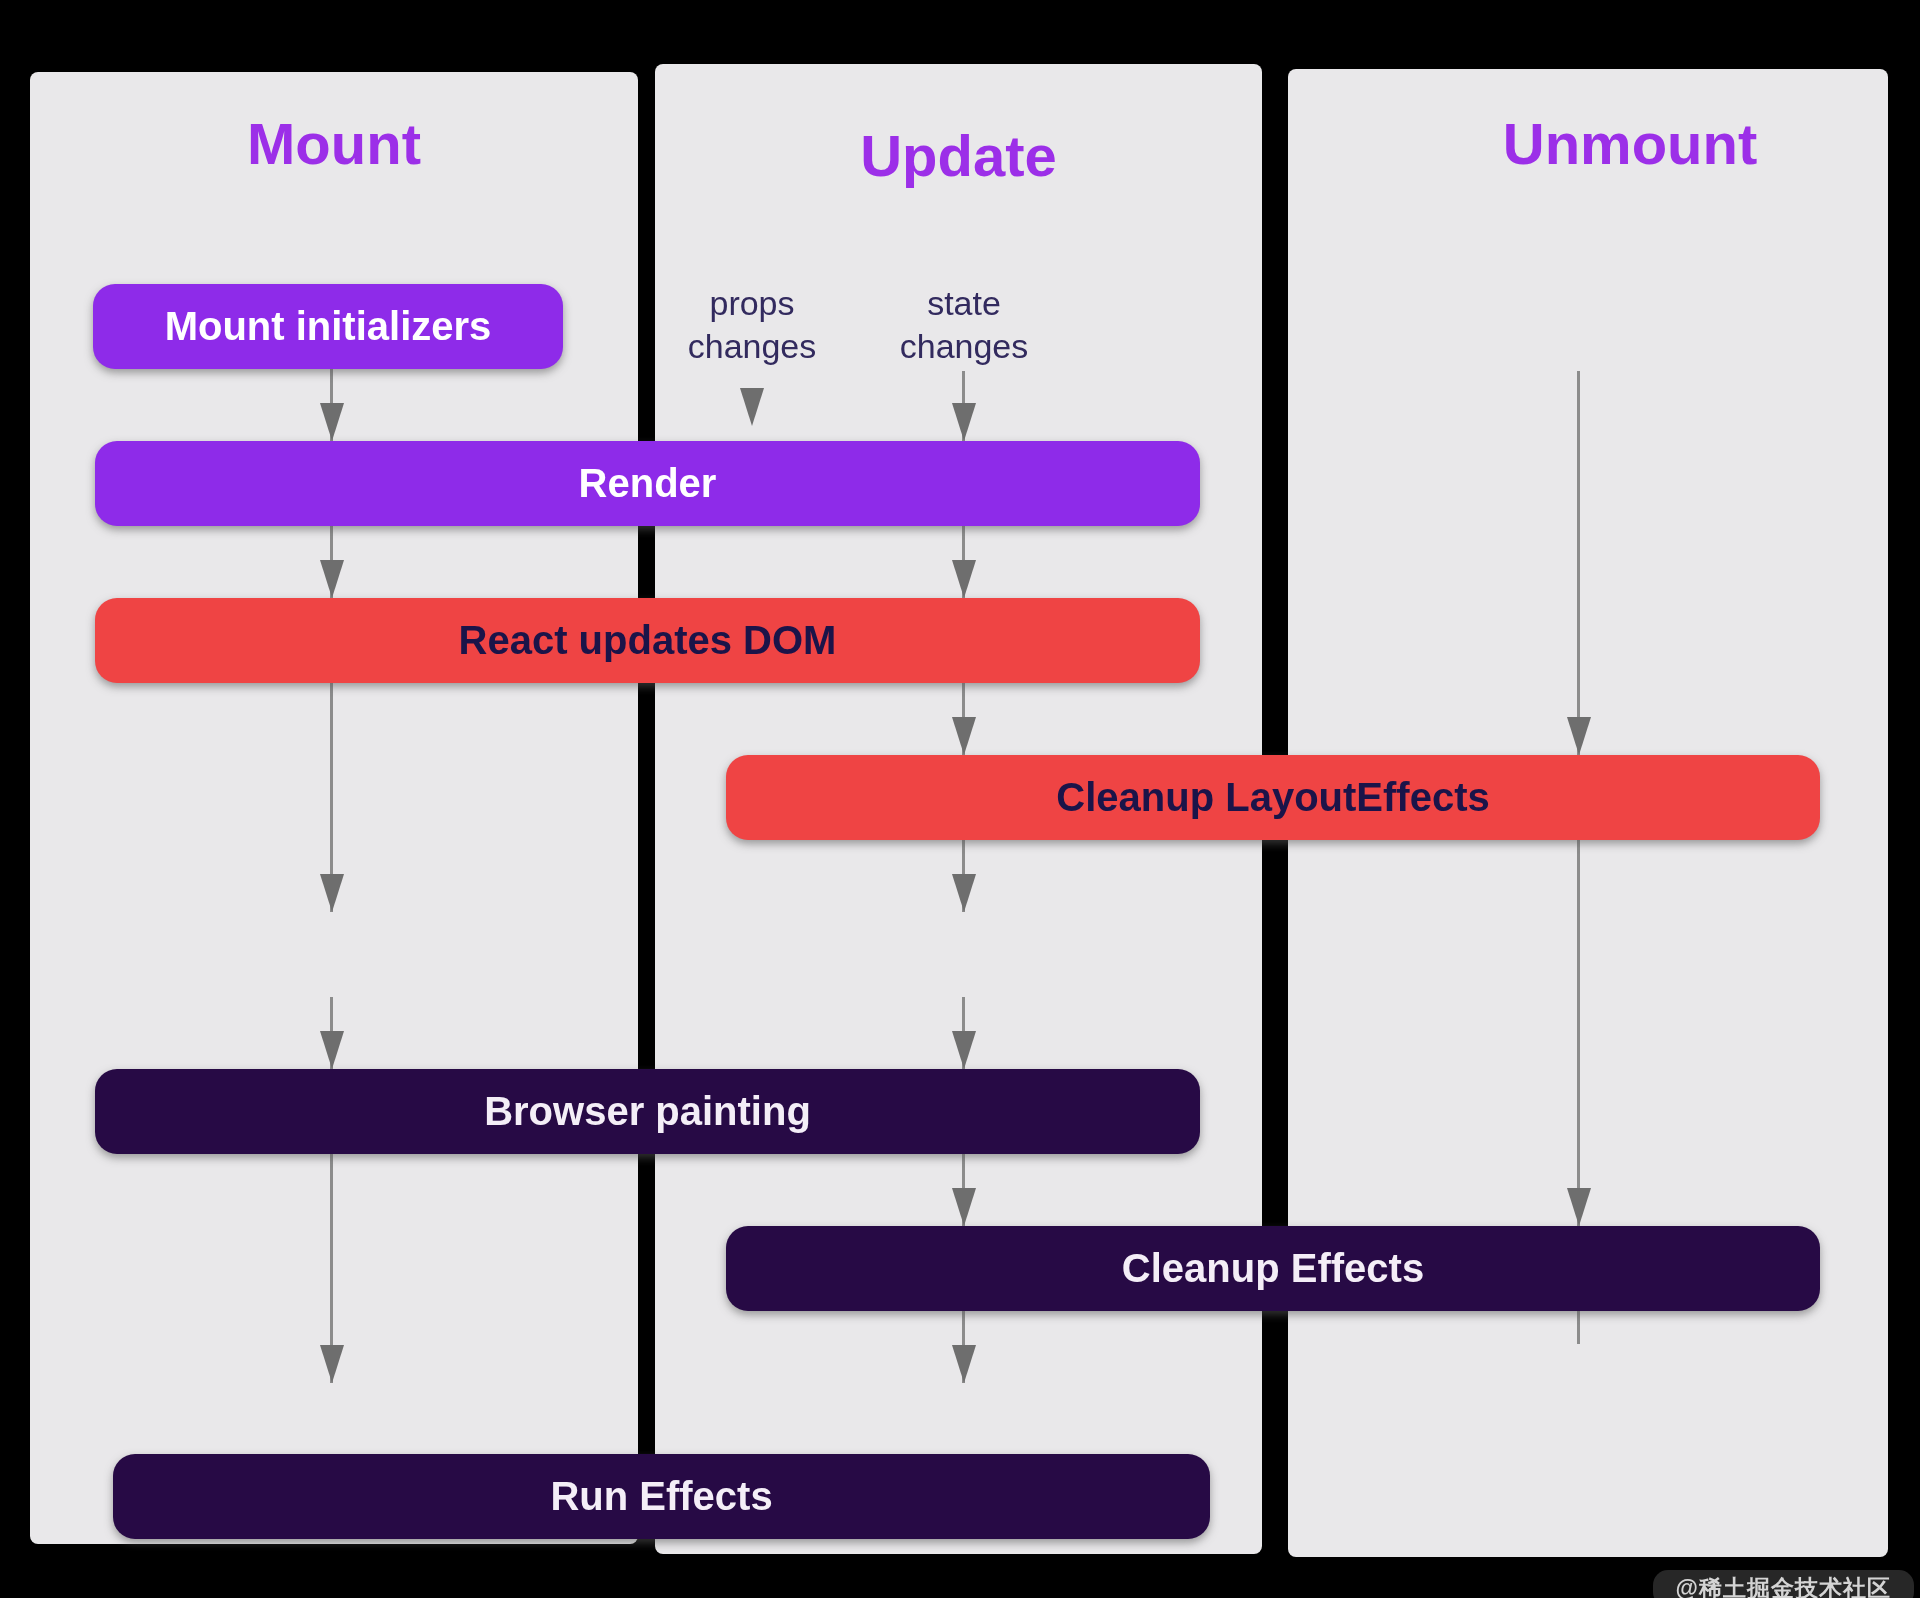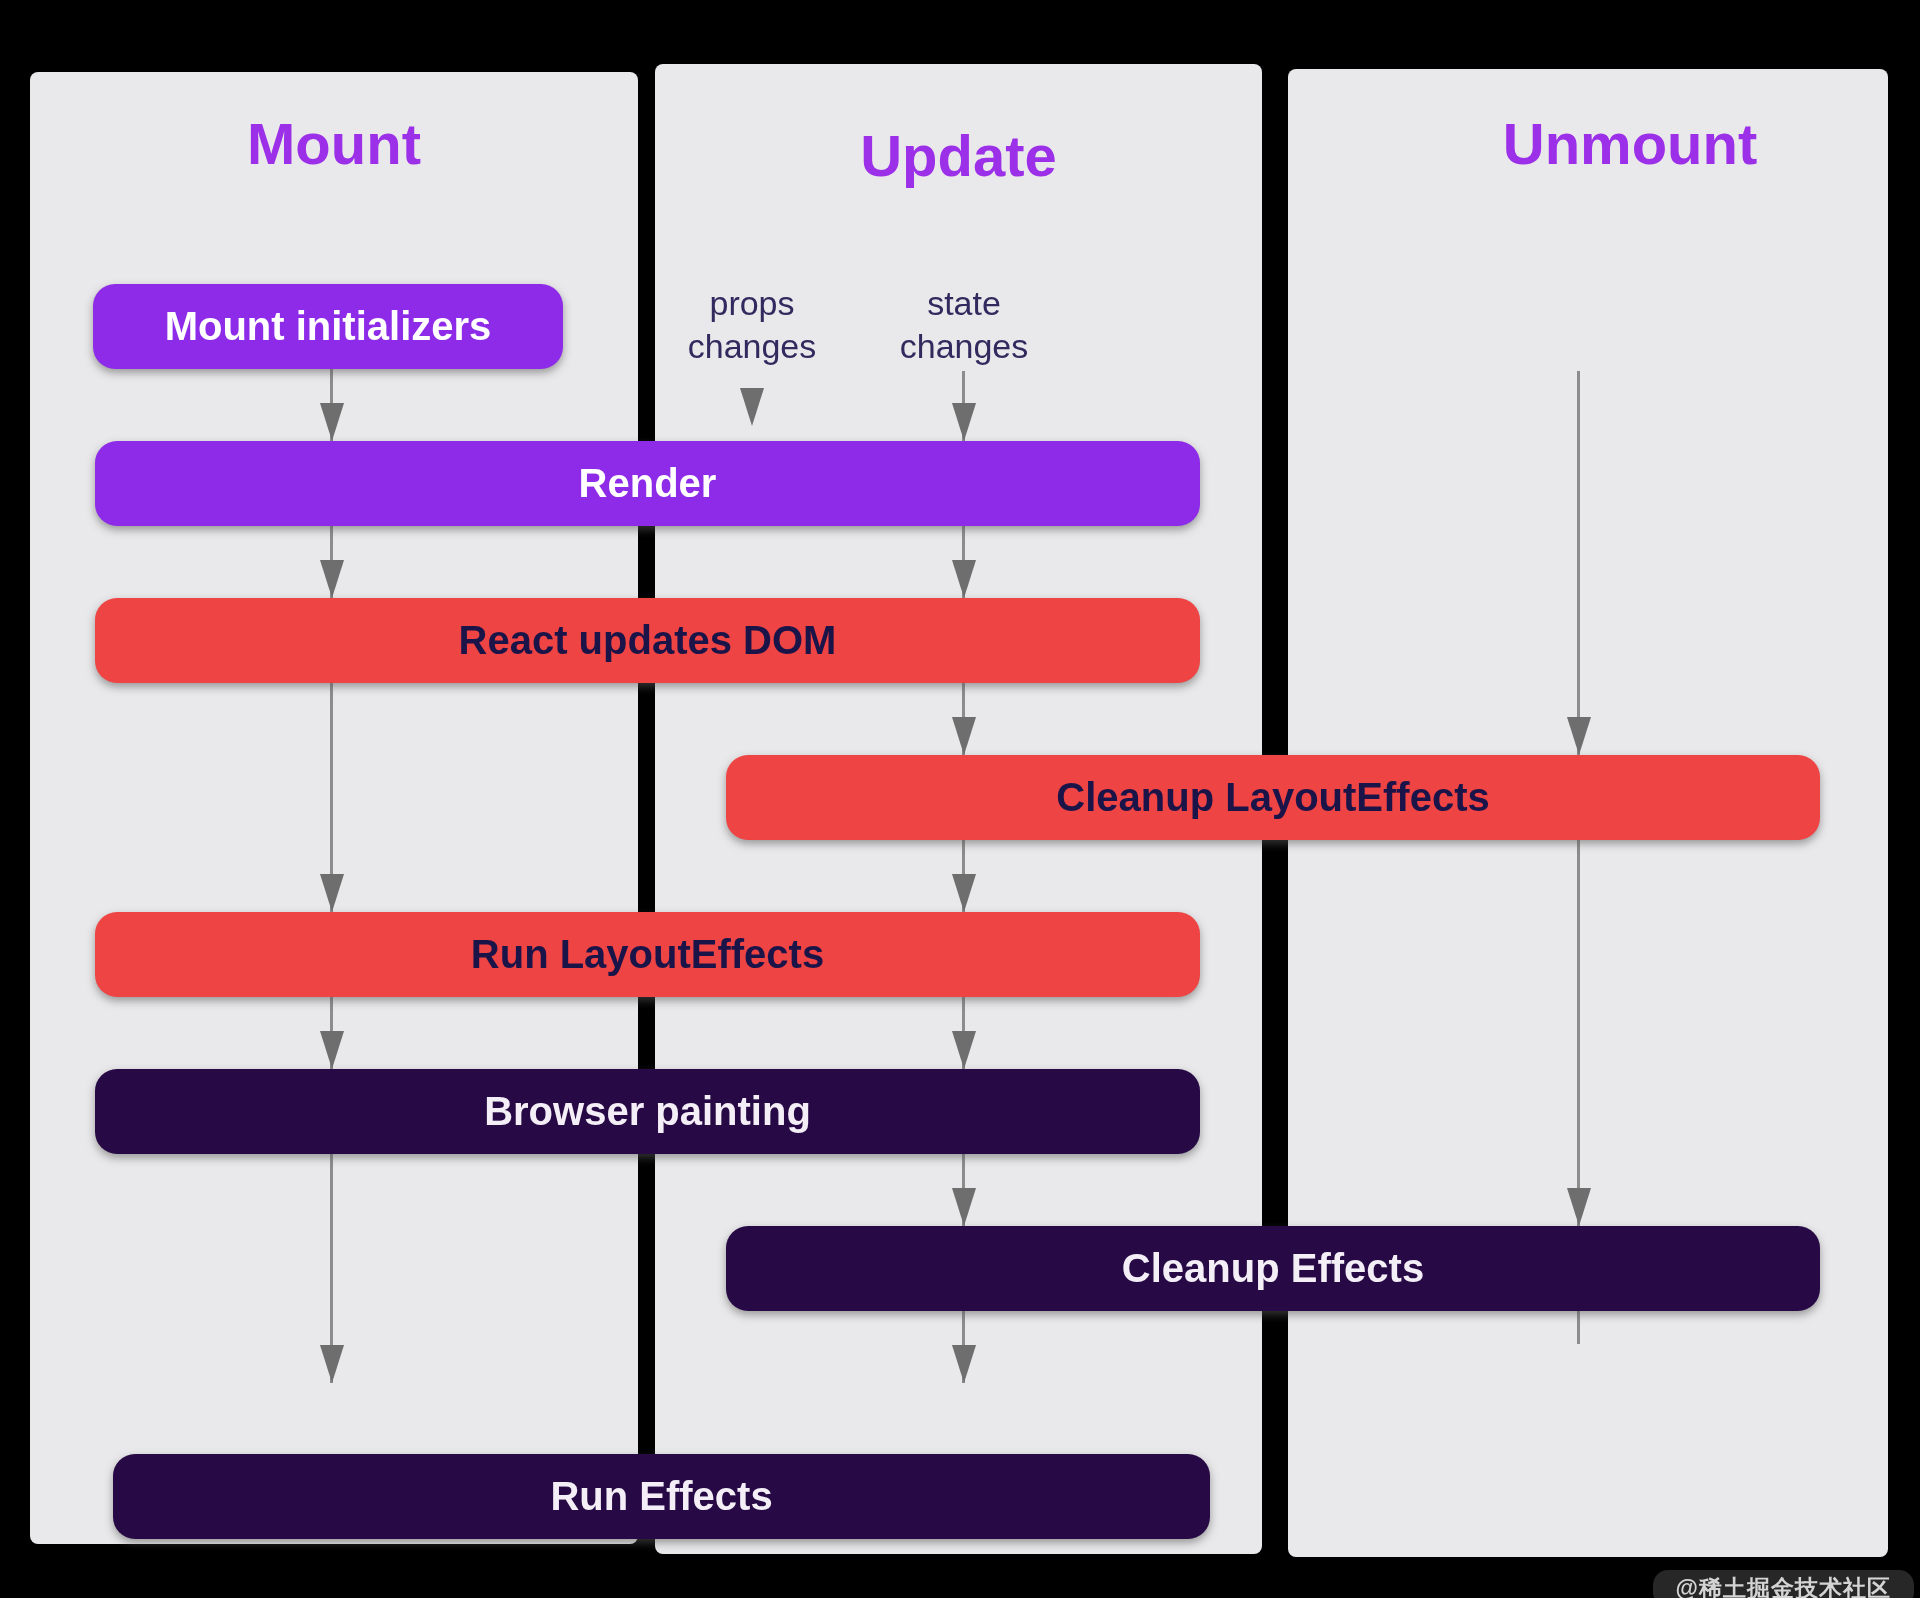--- a/index.html
+++ b/index.html
@@ -73,20 +73,19 @@
   <div class="line" style="left:1577px;top:357px;height:384px;"></div>
   <div class="line" style="left:1577px;top:826px;height:386px;"></div>
   <div class="line" style="left:1577px;top:1297px;height:33px;"></div>
   <div class="ah" style="left:1567px;top:703px;"></div>
   <div class="ah" style="left:1567px;top:1174px;"></div>
 
   <div class="flow-box box-purple" style="left:93px;top:270px;width:470px;height:85px;">Mount initializers</div>
   <div class="flow-box box-purple" style="left:95px;top:427px;width:1105px;height:85px;">Render</div>
   <div class="flow-box box-teal" style="left:95px;top:584px;width:1105px;height:85px;">React updates DOM</div>
   <div class="flow-box box-teal" style="left:726px;top:741px;width:1094px;height:85px;">Cleanup LayoutEffects</div>
-  <div class="flow-box box-teal" style="left:95px;top:898px;width:1105px;height:85px;">Run LayoutEffects</div>
   <div class="flow-box box-dark" style="left:95px;top:1055px;width:1105px;height:85px;">Browser painting</div>
   <div class="flow-box box-dark" style="left:726px;top:1212px;width:1094px;height:85px;">Cleanup Effects</div>
   <div class="flow-box box-dark" style="left:113px;top:1440px;width:1097px;height:85px;">Run Effects</div>
 
   <div class="watermark">@稀土掘金技术社区</div>
 
 </div>
 
 </body></html>

